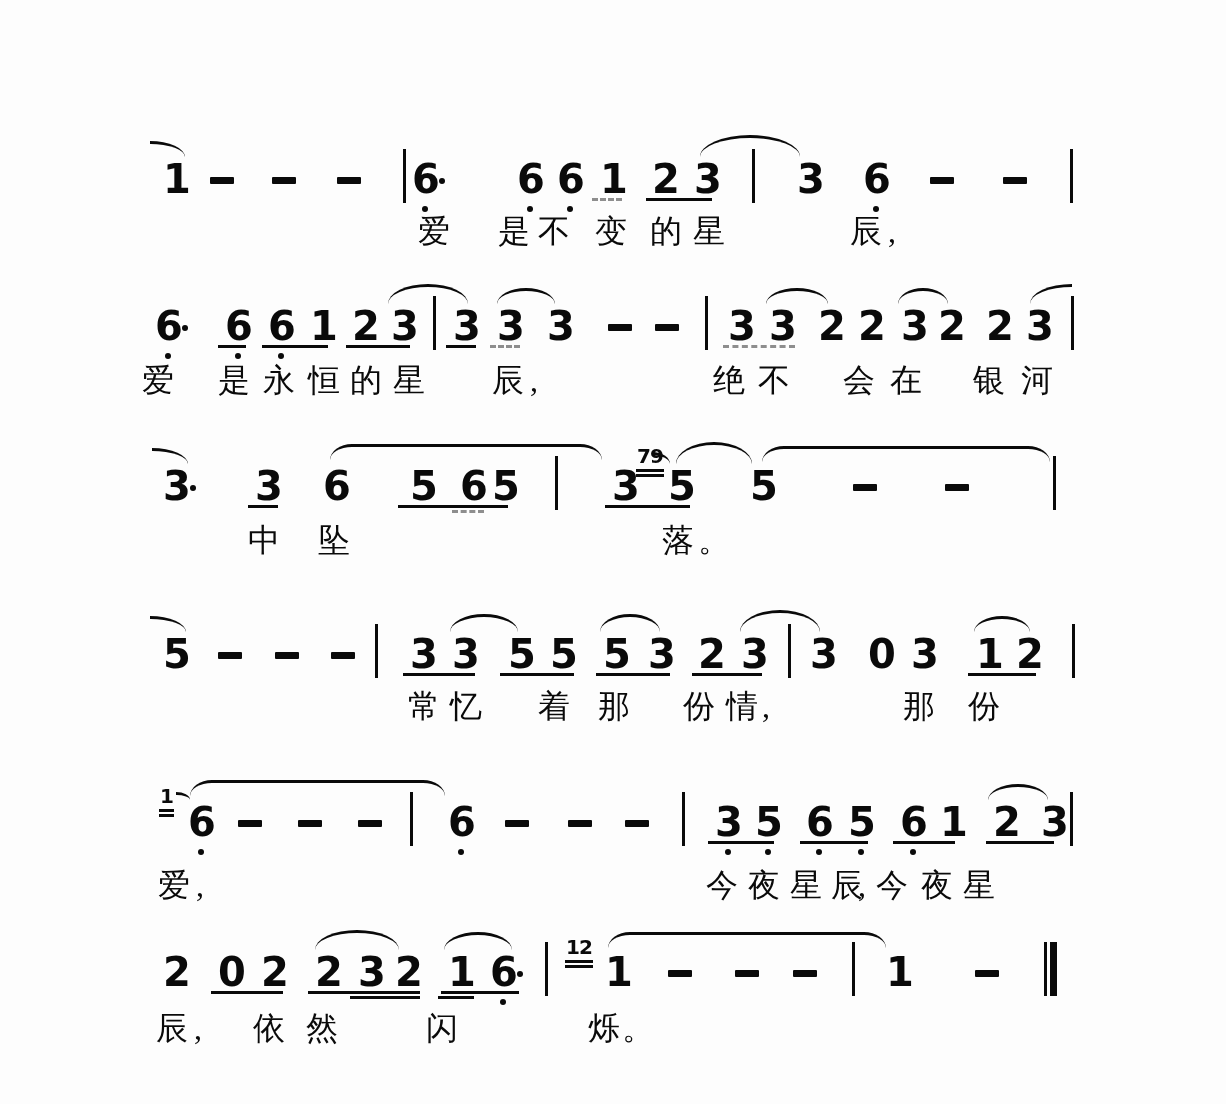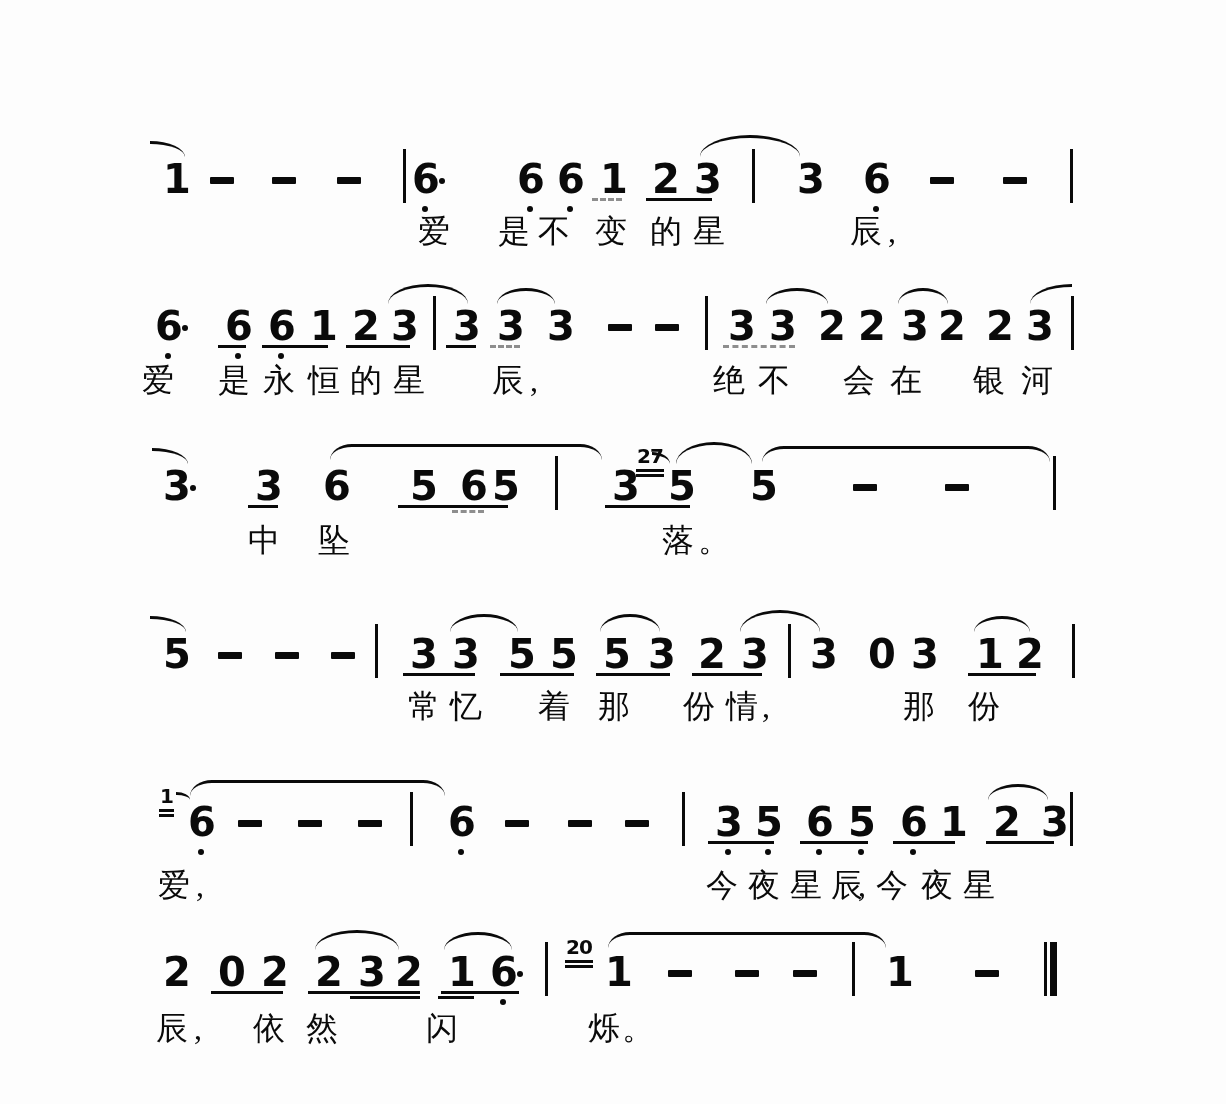--- a/index.html
+++ b/index.html
@@ -125,21 +125,21 @@
       <div class="note" style="left: 163px; top: 464px;">3</div>
       <div class="dot" style="left: 190px; top: 485px;"></div>
       <div class="note" style="left: 255px; top: 464px;">3</div>
       <div class="note" style="left: 323px; top: 464px;">6</div>
       <div class="note" style="left: 410px; top: 464px;">5</div>
       <div class="note" style="left: 460px; top: 464px;">6</div>
       <div class="note" style="left: 492px; top: 464px;">5</div>
       <div class="note" style="left: 612px; top: 464px;">3</div>
       <div class="note" style="left: 668px; top: 464px;">5</div>
       <div class="note" style="left: 750px; top: 464px;">5</div>
-      <div class="grace" style="left: 637px; top: 445px;">27</div>
+      <div class="grace" style="left: 637px; top: 445px;">79</div>
       <div class="uline" style="left: 636px; top: 469px; width: 28px; height: 3px;"></div>
       <div class="uline" style="left: 636px; top: 474px; width: 28px; height: 3px;"></div>
       <div class="dash" style="left: 853px; top: 484px;"></div>
       <div class="dash" style="left: 945px; top: 484px;"></div>
       <div class="bar" style="left: 555px; top: 456px;"></div>
       <div class="bar" style="left: 1053px; top: 456px;"></div>
       <div class="uline" style="left: 248px; top: 505px; width: 30px; height: 3px;"></div>
       <div class="uline" style="left: 398px; top: 505px; width: 110px; height: 3px;"></div>
       <div class="uline faint" style="left: 452px; top: 510px; width: 32px; height: 0px;"></div>
       <div class="uline" style="left: 605px; top: 505px; width: 85px; height: 3px;"></div>
@@ -242,21 +242,21 @@
       <div class="note" style="left: 261px; top: 950px;">2</div>
       <div class="note" style="left: 315px; top: 950px;">2</div>
       <div class="note" style="left: 358px; top: 950px;">3</div>
       <div class="note" style="left: 395px; top: 950px;">2</div>
       <div class="note" style="left: 448px; top: 950px;">1</div>
       <div class="note" style="left: 490px; top: 950px;">6</div>
       <div class="dot" style="left: 517px; top: 971px;"></div>
       <div class="dot" style="left: 500px; top: 999px;"></div>
       <div class="note" style="left: 605px; top: 950px;">1</div>
       <div class="note" style="left: 886px; top: 950px;">1</div>
-      <div class="grace" style="left: 566px; top: 936px;">20</div>
+      <div class="grace" style="left: 566px; top: 936px;">12</div>
       <div class="uline" style="left: 565px; top: 960px; width: 28px; height: 3px;"></div>
       <div class="uline" style="left: 565px; top: 965px; width: 28px; height: 3px;"></div>
       <div class="dash" style="left: 668px; top: 970px;"></div>
       <div class="dash" style="left: 735px; top: 970px;"></div>
       <div class="dash" style="left: 793px; top: 970px;"></div>
       <div class="dash" style="left: 975px; top: 970px;"></div>
       <div class="bar" style="left: 545px; top: 942px;"></div>
       <div class="bar" style="left: 852px; top: 942px;"></div>
       <div class="bar" style="left: 1044px; top: 942px;"></div>
       <div class="bar thick" style="left: 1050px; top: 942px;"></div>

